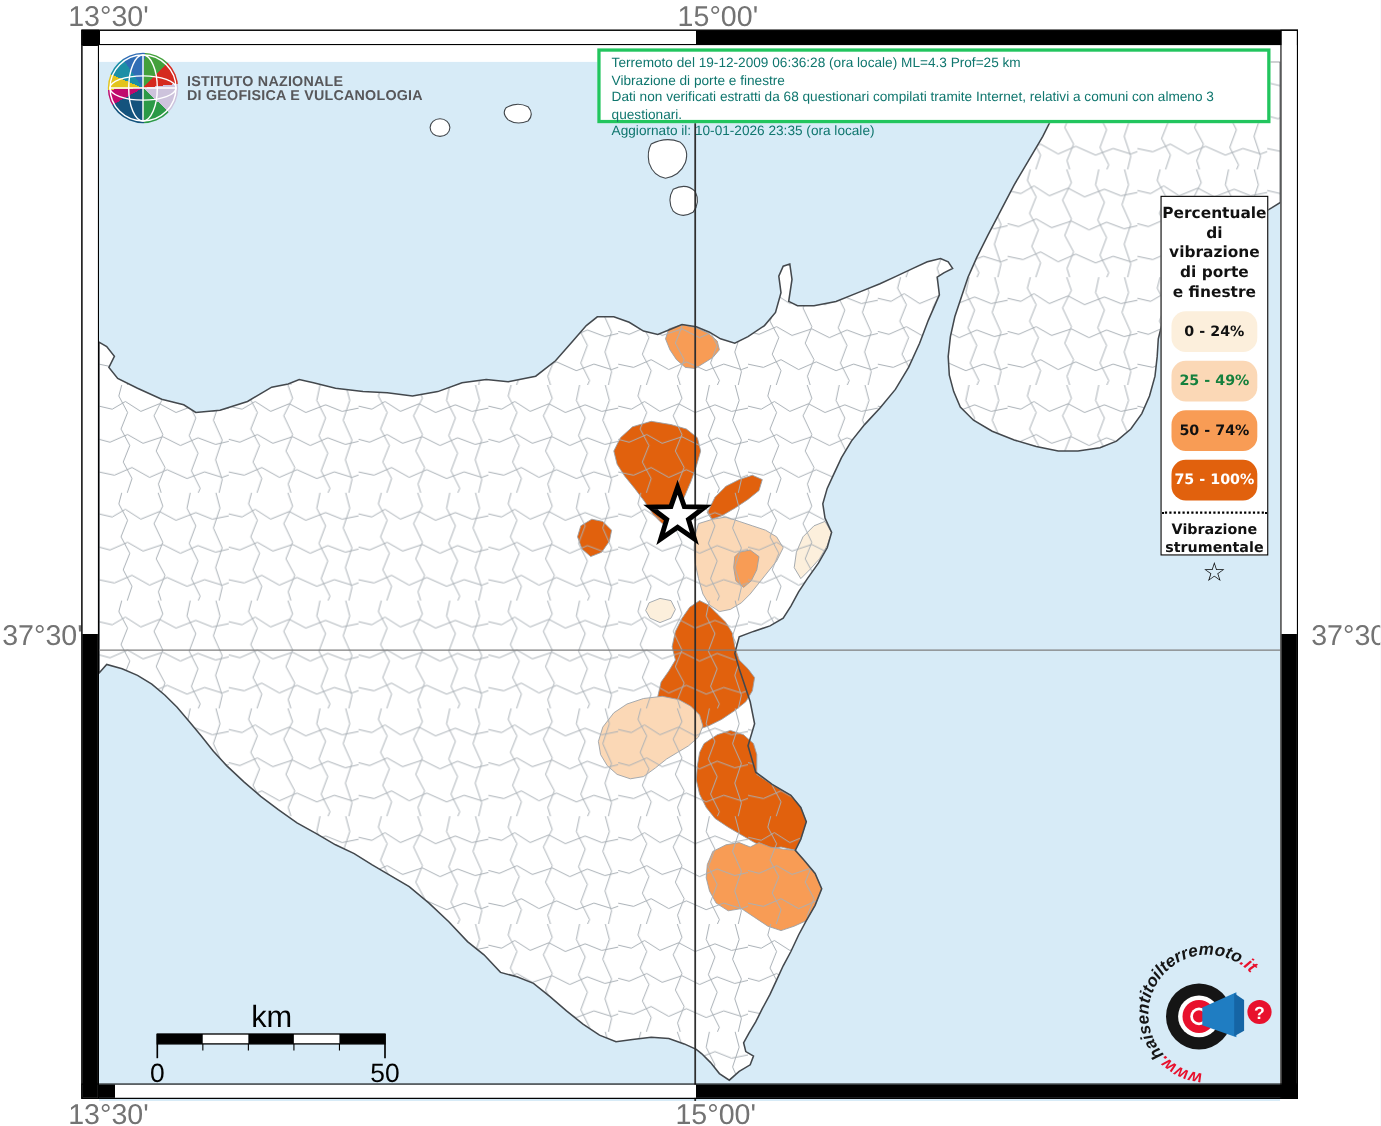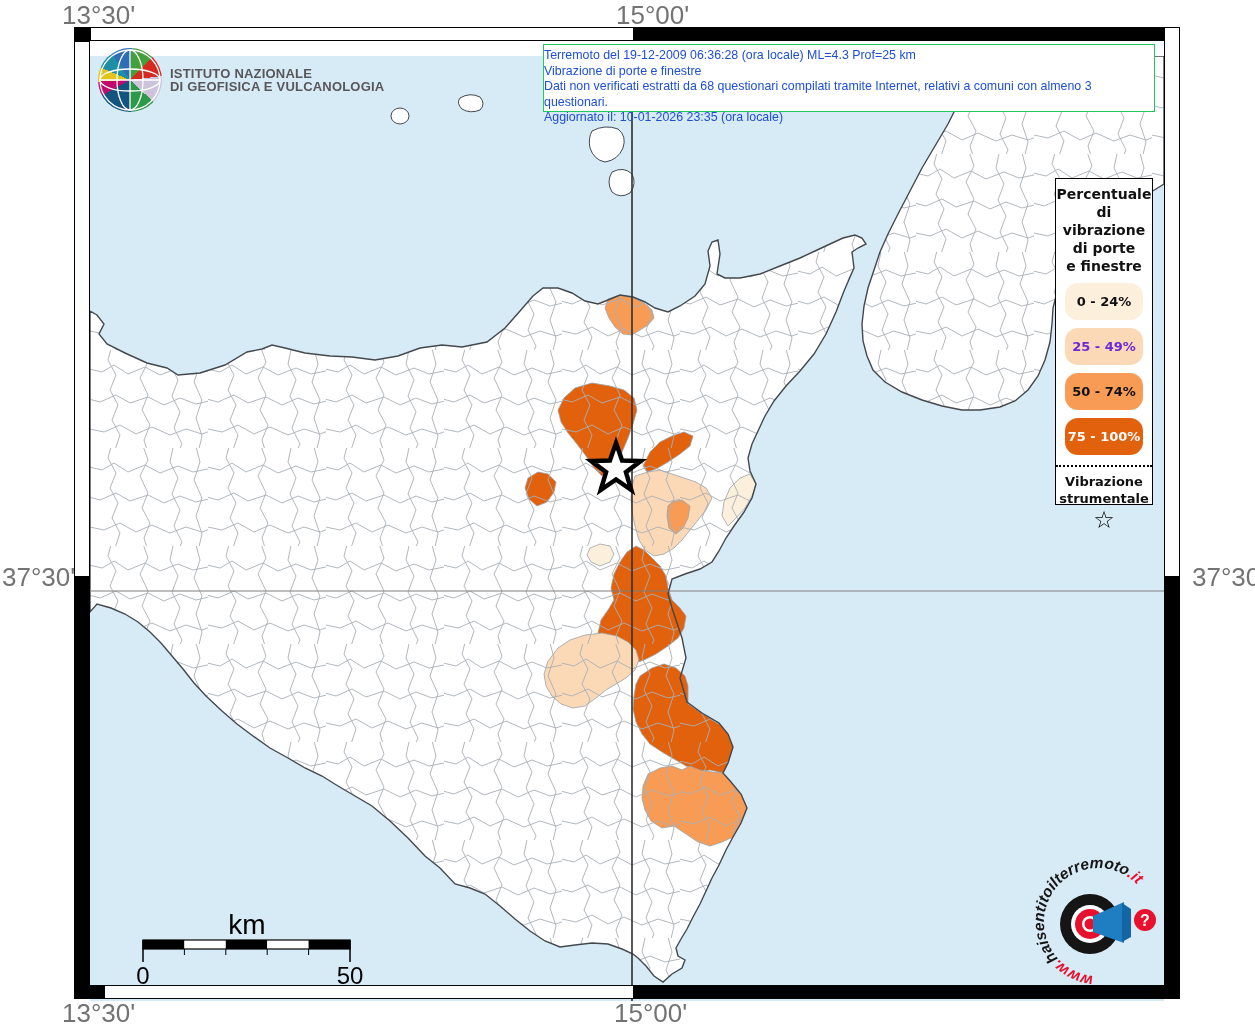--- a/index.html
+++ b/index.html
@@ -18,21 +18,21 @@
     background:linear-gradient(to bottom,#fff 0 548px,#000 548px 100%);}
   
   .axis{position:absolute;font-size:26px;color:#737373;white-space:nowrap;}
   .ax-tl{left:62px;top:0px;}  .ax-tc{left:616px;top:0px;}
   .ax-bl{left:62px;top:998px;} .ax-bc{left:614px;top:998px;}
   .ax-l{left:2px;top:562px;}   .ax-r{left:1192px;top:562px;}
   
   .map-wrap{position:absolute;left:90px;top:56px;width:1074px;height:945px;overflow:hidden;}
   
   .info-box{position:absolute;left:543px;top:44px;width:612px;height:68px;background:#fff;
-    border:1px solid #22c55e;box-sizing:border-box;padding:3px 0;font-size:12.4px;line-height:15.5px;color:#1d4ed8;}
+    border:3px solid #22c55e;box-sizing:border-box;padding:3px 10px;font-size:12.4px;line-height:15.5px;color:#0f766e;}
   
   .ingv{position:absolute;left:98px;top:48px;display:flex;align-items:center;}
   .ingv-globe{position:relative;width:64px;height:64px;}
   .ingv-ball{position:absolute;left:0;top:0;width:64px;height:64px;border-radius:50%;
     background:conic-gradient(from -35deg,#2f6db5 0 38deg,#43a03b 38deg 80deg,#d52a1f 80deg 118deg,
       #cdc3dc 118deg 168deg,#2c9a47 168deg 214deg,#14537d 214deg 276deg,#c00a6c 276deg 302deg,
       #e3c41c 302deg 328deg,#1c8fa6 328deg 360deg);}
   .ingv-grid{position:absolute;left:0;top:0;}
   .ingv-text{margin-left:8px;font-size:13px;font-weight:bold;color:#57575a;line-height:13px;letter-spacing:.2px;}
   
@@ -178,21 +178,21 @@
   </div>
 
   <div class="legend">
     <div class="legend-title">
       <div>Percentuale</div>
       <div>di vibrazione</div>
       <div>di porte</div>
       <div>e finestre</div>
     </div>
     <div class="swatch" style="background-color: rgb(252, 239, 220); color: rgb(17, 17, 17);">0 - 24%</div>
-    <div class="swatch" style="background-color: rgb(251, 216, 182); color: #6d28d9;">25 - 49%</div>
+    <div class="swatch" style="background-color: rgb(251, 216, 182); color: #15803d;">25 - 49%</div>
     <div class="swatch" style="background-color: rgb(248, 156, 85); color: rgb(17, 17, 17);">50 - 74%</div>
     <div class="swatch" style="background-color: rgb(225, 97, 13); color: #ffffff;">75 - 100%</div>
     <hr class="legend-sep">
     <div class="legend-epi">
       <div>Vibrazione</div>
       <div>strumentale</div>
     </div>
     <div class="legend-star">☆</div>
   </div>
 

